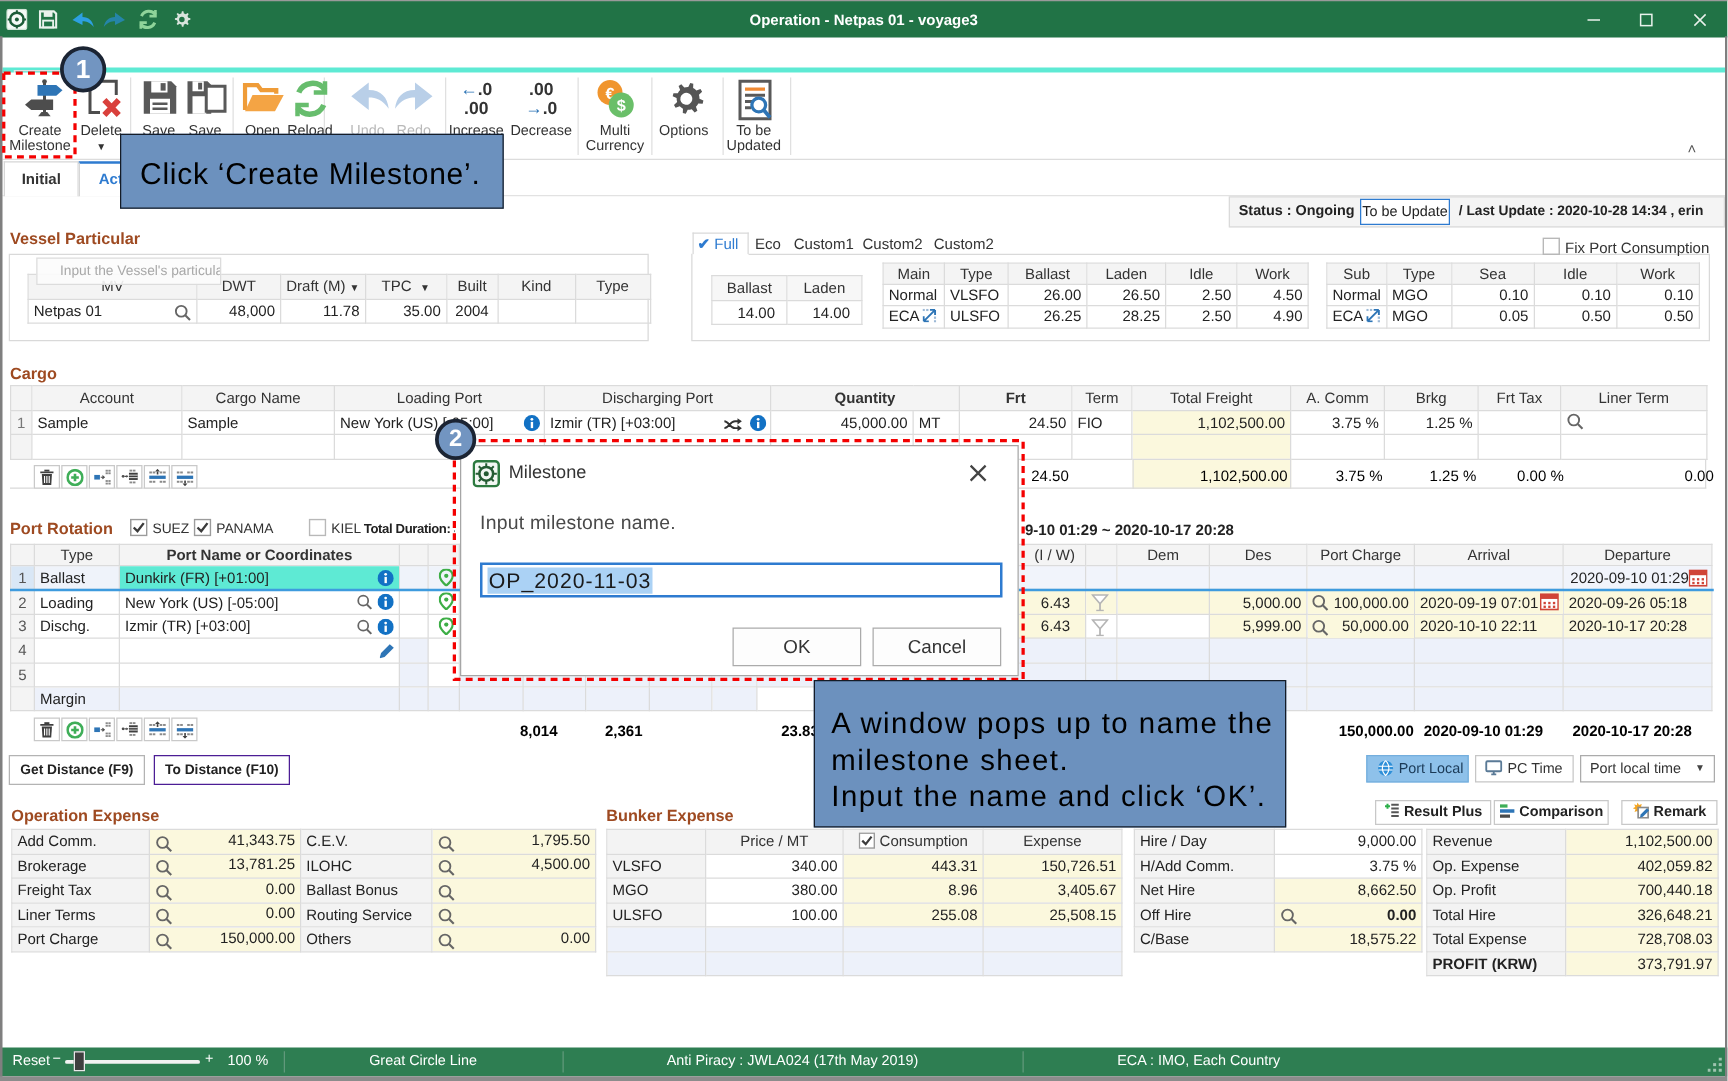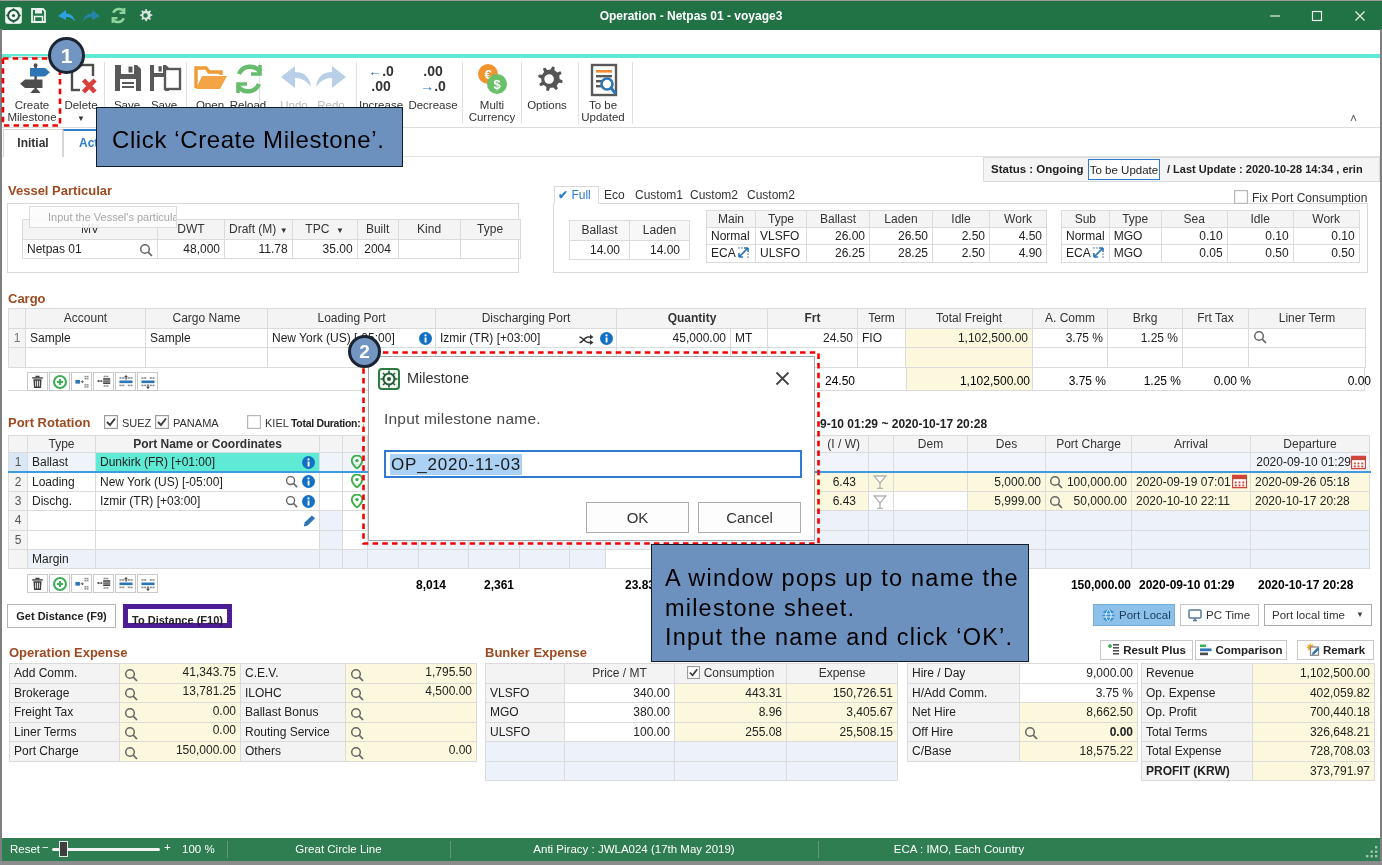--- a/index.html
+++ b/index.html
@@ -879,21 +879,21 @@
           </svg></span>
   </div>
   <div class="abs" style="left:346px; top:578px; width:100px; text-align:right; font-size:12px; font-weight:bold;">8,014</div>
   <div class="abs" style="left:414px; top:578px; width:100px; text-align:right; font-size:12px; font-weight:bold;">2,361</div>
   <div class="abs" style="left:555px; top:578px; width:100px; text-align:right; font-size:12px; font-weight:bold;">23.83</div>
   <div class="abs" style="left:1031px; top:578px; width:100px; text-align:right; font-size:12px; font-weight:bold;">150,000.00</div>
   <div class="abs" style="left:1139px; top:578px; font-size:12px; font-weight:bold;">2020-09-10 01:29</div>
   <div class="abs" style="left:1258px; top:578px; font-size:12px; font-weight:bold;">2020-10-17 20:28</div>
 
   <div class="abs" style="left:7px; top:604px; width:109px; height:24px; border:1px solid #b3b3b3; background:#fff; text-align:center; line-height:22px; font-size:11px; font-weight:bold; color:#222;">Get Distance (F9)</div>
-  <div class="abs" style="left:123px; top:604px; width:109px; height:24px; border:5px solid #4c1d95; background:#fff; text-align:center; line-height:22px; font-size:11px; font-weight:bold; color:#222;">To Distance (F10)</div>
+  <div class="abs" style="left:123px; top:604px; width:109px; height:24px; border:1px solid #4c1d95; background:#fff; text-align:center; line-height:22px; font-size:11px; font-weight:bold; color:#222;">To Distance (F10)</div>
 
   <div class="abs" style="left:1093px; top:604px; width:82px; height:22px; background:#8ec1ea; border:1px solid #74aedd; font-size:11.5px; color:#1b3a57; line-height:20px;"><svg style="vertical-align:-3px; margin:0 4px 0 8px;" width="13" height="13" viewBox="0 0 13 13">
           <circle cx="6.5" cy="6.5" r="6" fill="#2e8fd8"></circle>
           <path d="M6.5 0.5 C3 4 3 9 6.5 12.5 M6.5 0.5 C10 4 10 9 6.5 12.5 M0.8 5 H12.2 M0.8 8 H12.2" stroke="#fff" stroke-width="0.9" fill="none"></path>
         </svg>Port Local</div>
   <div class="abs" style="left:1180px; top:604px; width:79px; height:22px; background:#fff; border:1px solid #c6c6c6; font-size:11.5px; color:#333; line-height:20px;"><svg style="vertical-align:-3px; margin:0 4px 0 7px;" width="14" height="13" viewBox="0 0 14 13">
           <rect x="1" y="1" width="12" height="8" rx="1" fill="none" stroke="#5a7a96" stroke-width="1.5"></rect>
           <path d="M5 11.5 H9 M7 9 V11.5" stroke="#5a7a96" stroke-width="1.5"></path>
         </svg>PC Time</div>
   <div class="abs" style="left:1264px; top:604px; width:108px; height:22px; background:#fff; border:1px solid #ababab; font-size:11.5px; color:#333; line-height:20px; padding-left:7px;">Port local time<span style="position:absolute; right:7px; top:0px; font-size:8px; color:#444;">▼</span></div>
@@ -1082,21 +1082,21 @@
           </tr>
     <tr>
             <td class="lab">Op. Expense</td>
             <td class="num yel">402,059.82</td>
           </tr>
     <tr>
             <td class="lab">Op. Profit</td>
             <td class="num yel">700,440.18</td>
           </tr>
     <tr>
-            <td class="lab">Total Terms</td>
+            <td class="lab">Total Hire</td>
             <td class="num yel">326,648.21</td>
           </tr>
     <tr>
             <td class="lab">Total Expense</td>
             <td class="num yel">728,708.03</td>
           </tr>
     <tr>
             <td class="lab" style="font-weight:bold;">PROFIT (KRW)</td>
             <td class="num yel">373,791.97</td>
           </tr>

